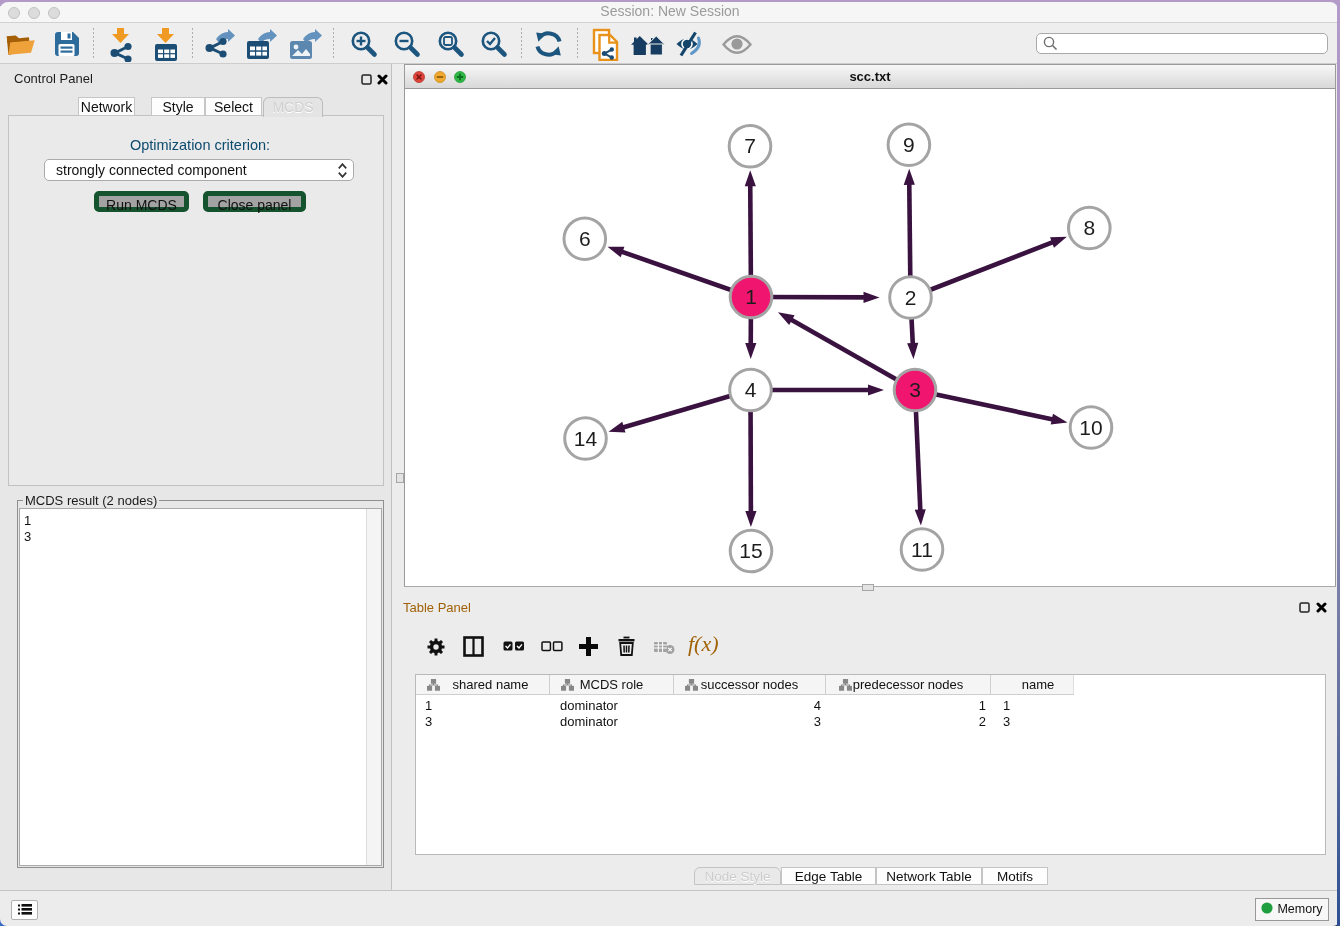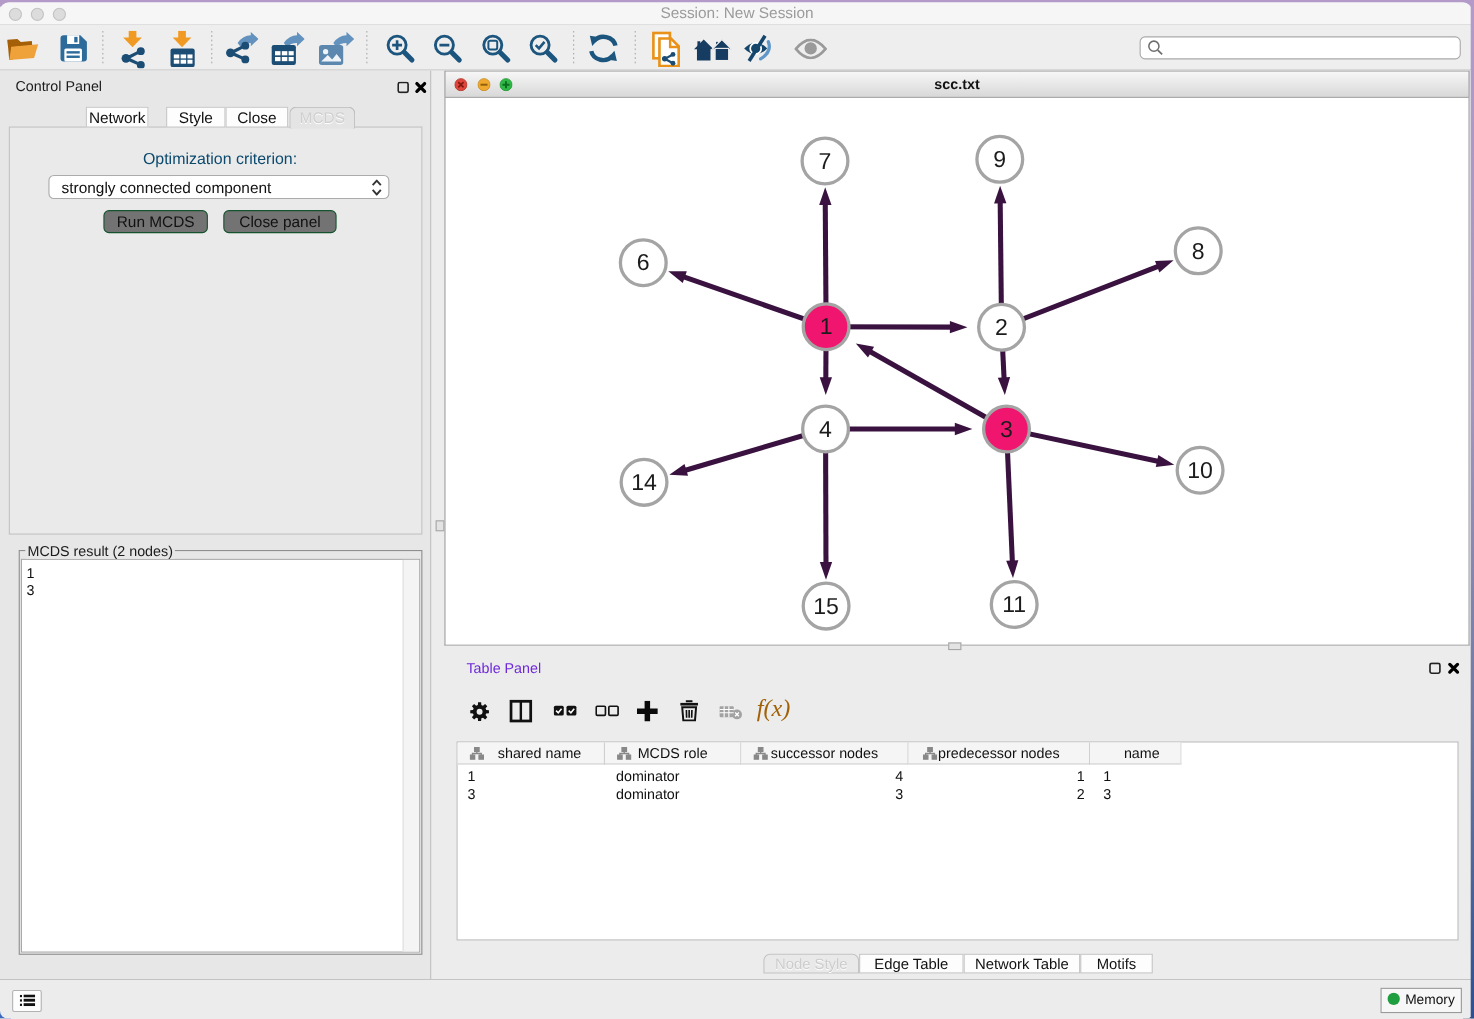--- a/index.html
+++ b/index.html
@@ -17,35 +17,35 @@
 .tsep{position:absolute;top:5px;height:31px;width:1px;background-image:linear-gradient(#adadad 40%,rgba(0,0,0,0) 0%);background-size:1px 4px;}
 #search{left:1036px;top:33px;width:292px;height:21px;background:#fff;border:1px solid #a9a9a9;border-radius:5px;z-index:3;}
 
 #cpanel{left:0;top:64px;width:392px;height:826px;background:#e7e7e7;border-right:1px solid #c0c0c0;}
 #cp-title{left:14px;top:71px;font-size:13px;color:#1c1c1c;}
 #cp-inner{left:8px;top:115px;width:376px;height:371px;background:#eaeaea;border:1px solid #c2c2c2;}
 .tab{position:absolute;top:97px;height:19px;background:#fdfdfd;border:1px solid #c6c6c6;font-size:14px;font-weight:400;color:#111;text-align:center;line-height:18px;z-index:3;}
 #tab-mcds{background:#e4e4e4;border:1px solid #bcbcbc;border-bottom:none;border-radius:6px 6px 0 0;color:#cfcfcf;text-shadow:0 1px 0 #fff;height:20px;}
 #optlabel{left:0;top:137px;width:400px;text-align:center;font-size:14.5px;color:#0c4a6e;}
 #selectbox{left:44px;top:159px;width:310px;height:22px;background:#fff;border:1px solid #ababab;border-radius:5px;font-size:14px;color:#111;line-height:20px;padding-left:11px;}
-.btn{position:absolute;top:191px;height:21px;background:#737373;border:1px solid #14532d;border-radius:5px;font-size:14px;color:#111;text-align:center;line-height:19px;}
+.btn{position:absolute;top:191px;height:21px;background:#a3a3a3;border:5px solid #14532d;border-radius:5px;font-size:14px;color:#111;text-align:center;line-height:19px;}
 #fieldset{left:17px;top:500px;width:367px;height:368px;border:1px solid #8f8f8f;}
 #fslegend{left:23px;top:493px;background:#e7e7e7;font-size:13px;color:#1a1a1a;padding:0 2px;z-index:3;}
 #listbox{left:19px;top:508px;width:363px;height:358px;background:#fff;border:1px solid #a9a9a9;font-size:13px;color:#111;line-height:15.5px;padding:4px 0 0 4px;}
 #lbscroll{left:366px;top:509px;width:15px;height:356px;background:#f4f4f4;border-left:1px solid #dedede;}
 
 #vgrip{left:396px;top:473px;width:8px;height:10px;background:#e3e3e3;border:1px solid #a6a6a6;}
 
 #nframe{left:404px;top:64px;width:932px;height:25px;background:linear-gradient(#f7f7f7,#d8d8d8);border:1px solid #9a9a9a;border-bottom:1px solid #9a9a9a;}
 #ntitle{left:404px;top:69px;width:932px;text-align:center;font-size:13px;font-weight:600;color:#111;z-index:3;}
 #canvas{left:404px;top:89px;width:932px;height:498px;background:#fff;border-left:1px solid #9a9a9a;border-right:1px solid #9a9a9a;border-bottom:1px solid #a9a9a9;}
 #hgrip{left:862px;top:584px;width:12px;height:7px;background:#e3e3e3;border:1px solid #a6a6a6;z-index:4;}
 
 #tpanel{left:404px;top:600px;width:936px;height:290px;background:#ececec;}
-#tp-title{left:424px;top:600px;font-size:13px;color:#6d28d9;}
+#tp-title{left:403px;top:600px;font-size:13px;color:#a16207;}
 #ttable{left:415px;top:674px;width:911px;height:181px;background:#fff;border:1px solid #b9b9b9;}
 .hcell{position:absolute;top:0;height:20px;background:#f5f5f5;border-right:1px solid #cfcfcf;border-bottom:1px solid #cfcfcf;font-size:13px;color:#111;text-align:center;line-height:20px;}
 .trow{position:absolute;font-size:13px;color:#111;}
 .btab{position:absolute;top:867px;height:18px;background:#fdfdfd;border:1px solid #c4c4c4;font-size:13.5px;font-weight:400;color:#111;text-align:center;line-height:17px;}
 #btab-node{background:#e9e9e9;color:#ccc;text-shadow:0 1px 0 #fff;border-radius:6px 6px 0 0;}
 
 #statusbar{left:0;top:890px;width:1340px;height:36px;background:#ececec;border-top:1px solid #c3c3c3;border-radius:0 0 7px 7px;z-index:50;}
 #listbtn{position:absolute;left:11px;top:9px;width:27px;height:20px;background:#fdfdfd;border:1px solid #b2b2b2;border-radius:2px;}
 #membtn{position:absolute;left:1255px;top:7px;width:74px;height:23px;background:#f7f7f7;border:1px solid #999;font-size:12.5px;color:#111;line-height:21px;text-align:center;padding-left:16px;}
 .wicon{position:absolute;z-index:5;}
@@ -305,21 +305,21 @@
   </svg>
 <svg class="wicon" style="left:1261px;top:902px;z-index:60;" width="12" height="12" viewBox="0 0 12 12">
     <circle cx="6" cy="6" r="5.6" fill="#1e9e3e"></circle>
   </svg>
 
 <div class="abs" id="cpanel"></div>
 <div class="abs" id="cp-title">Control Panel</div>
 <div class="abs" id="cp-inner"></div>
 <div class="tab" style="left:78px;width:57px;">Network</div>
 <div class="tab" style="left:151px;width:54px;">Style</div>
-<div class="tab" style="left:205px;width:57px;">Close</div>
+<div class="tab" style="left:205px;width:57px;">Select</div>
 <div class="tab" id="tab-mcds" style="left:263px;width:60px;">MCDS</div>
 <div class="abs" id="optlabel">Optimization criterion:</div>
 <div class="abs" id="selectbox">strongly connected component</div>
 <svg class="wicon" style="left:337px;top:163px;z-index:4;" width="11" height="15" viewBox="0 0 11 15">
     <path d="M1.8,5.4 L5.5,1.2 L9.2,5.4 M1.8,9.6 L5.5,13.8 L9.2,9.6" fill="none" stroke="#333" stroke-width="1.7"></path>
   </svg>
 <div class="btn" style="left:94px;width:95px;">Run MCDS</div>
 <div class="btn" style="left:203px;width:103px;">Close panel</div>
 <div class="abs" id="fieldset"></div>
 <div class="abs" id="listbox">1<br>3</div>

